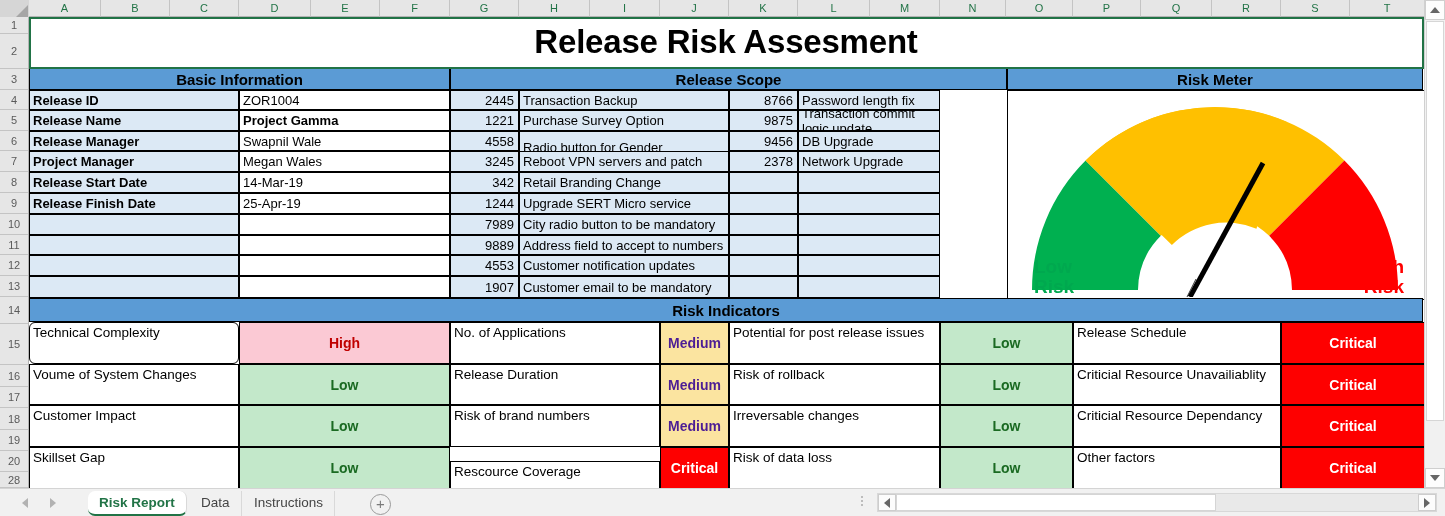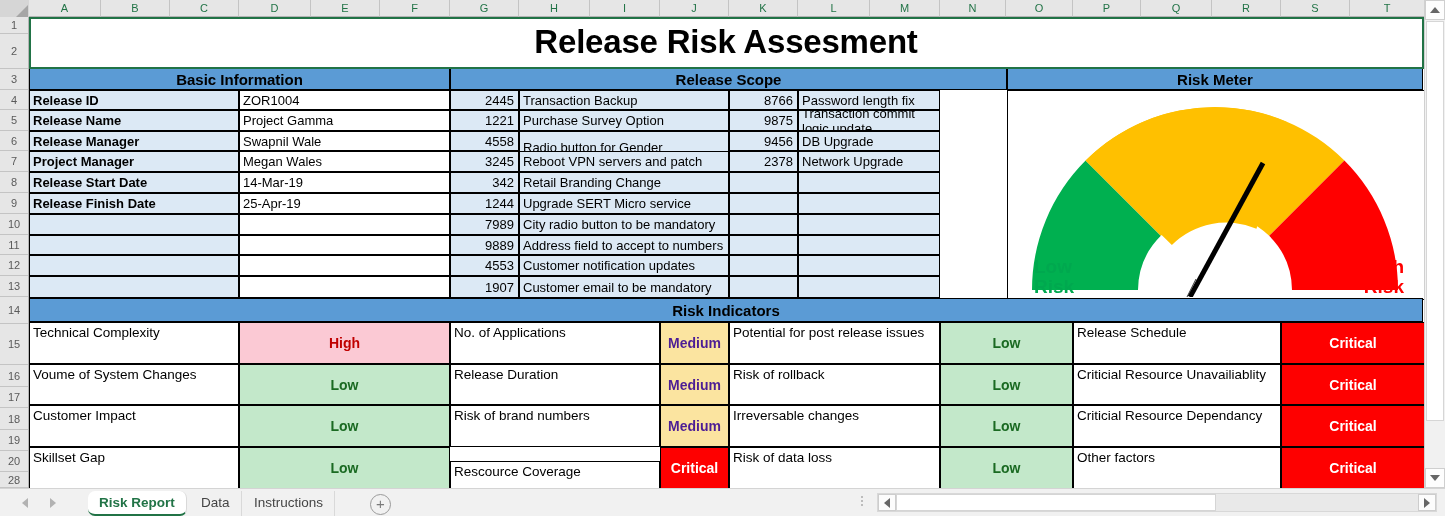--- a/index.html
+++ b/index.html
@@ -174,21 +174,21 @@
     <div class="cell ctr secthead bdr" style="left:978px;top:51px;width:416px;height:22px;">Risk Meter</div>
 
     <div id="bodyrows">
         <div class="cell lft lblcell bdr" style="left: 0px; top: 73px; width: 210px; height: 20px;">Release ID</div>
         <div class="cell lft valcell bdr" style="left: 210px; top: 73px; width: 211px; height: 20px;">ZOR1004</div>
         <div class="cell rgt scopeid bdr" style="left: 421px; top: 73px; width: 69px; height: 20px;">2445</div>
         <div class="cell lft scopetxt bdr" style="left: 490px; top: 73px; width: 210px; height: 20px;">Transaction Backup</div>
         <div class="cell rgt scopeid bdr" style="left: 700px; top: 73px; width: 69px; height: 20px;">8766</div>
         <div class="cell lft scopetxt bdr" style="left: 769px; top: 73px; width: 142px; height: 20px;">Password length fix</div>
         <div class="cell lft lblcell bdr" style="left: 0px; top: 93px; width: 210px; height: 21px;">Release Name</div>
-        <div class="cell lft valcell bdr" style="left: 210px; top: 93px; width: 211px; height: 21px;">Project Gamma</div>
+        <div class="cell lft valcell bdr" style="left: 210px; top: 93px; width: 211px; height: 21px; font-weight: bold;">Project Gamma</div>
         <div class="cell rgt scopeid bdr" style="left: 421px; top: 93px; width: 69px; height: 21px;">1221</div>
         <div class="cell lft scopetxt bdr" style="left: 490px; top: 93px; width: 210px; height: 21px;">Purchase Survey Option</div>
         <div class="cell rgt scopeid bdr" style="left: 700px; top: 93px; width: 69px; height: 21px;">9875</div>
         <div class="cell lft scopetxt bdr" style="left: 769px; top: 93px; width: 142px; height: 21px;">Transaction commit logic update</div>
         <div class="cell lft lblcell bdr" style="left: 0px; top: 114px; width: 210px; height: 20px;">Release Manager</div>
         <div class="cell lft valcell bdr" style="left: 210px; top: 114px; width: 211px; height: 20px;">Swapnil Wale</div>
         <div class="cell rgt scopeid bdr" style="left: 421px; top: 114px; width: 69px; height: 20px;">4558</div>
         <div class="cell lft scopetxt bdr" style="left: 490px; top: 114px; width: 210px; height: 32px;">Radio button for Gender</div>
         <div class="cell rgt scopeid bdr" style="left: 700px; top: 114px; width: 69px; height: 20px;">9456</div>
         <div class="cell lft scopetxt bdr" style="left: 769px; top: 114px; width: 142px; height: 20px;">DB Upgrade</div>
@@ -254,21 +254,21 @@
       </div>
       <div class="gauge-lbl g-high" style="right:20px;top:166px;">
         <div>High</div>
         <div>Risk</div>
       </div>
     </div>
 
     <div class="cell ctr secthead bdr" style="left:0;top:281px;width:1394px;height:24px;">Risk Indicators</div>
 
     <div id="indrows">
-        <div class="cell top ind-name bdr" style="left: 0px; top: 305px; width: 210px; height: 42px;">Technical Complexity</div>
+        <div class="cell top ind-name bdr" style="left: 0px; top: 305px; width: 210px; height: 42px; border-radius: 6px;">Technical Complexity</div>
         <div class="cell ctr bdr ind-high" style="left: 210px; top: 305px; width: 211px; height: 42px;">High</div>
         <div class="cell top ind-name bdr" style="left: 421px; top: 305px; width: 210px; height: 42px;">No. of Applications</div>
         <div class="cell ctr bdr ind-med" style="left: 631px; top: 305px; width: 69px; height: 42px;">Medium</div>
         <div class="cell top ind-name bdr" style="left: 700px; top: 305px; width: 211px; height: 42px;">Potential for post release issues</div>
         <div class="cell ctr bdr ind-low" style="left: 911px; top: 305px; width: 133px; height: 42px;">Low</div>
         <div class="cell top ind-name bdr" style="left: 1044px; top: 305px; width: 208px; height: 42px;">Release Schedule</div>
         <div class="cell ctr bdr ind-crit" style="left: 1252px; top: 305px; width: 144px; height: 42px;">Critical</div>
         <div class="cell top ind-name bdr" style="left: 0px; top: 347px; width: 210px; height: 41px;">Voume of System Changes</div>
         <div class="cell ctr bdr ind-low" style="left: 210px; top: 347px; width: 211px; height: 41px;">Low</div>
         <div class="cell top ind-name bdr" style="left: 421px; top: 347px; width: 210px; height: 41px;">Release Duration</div>

